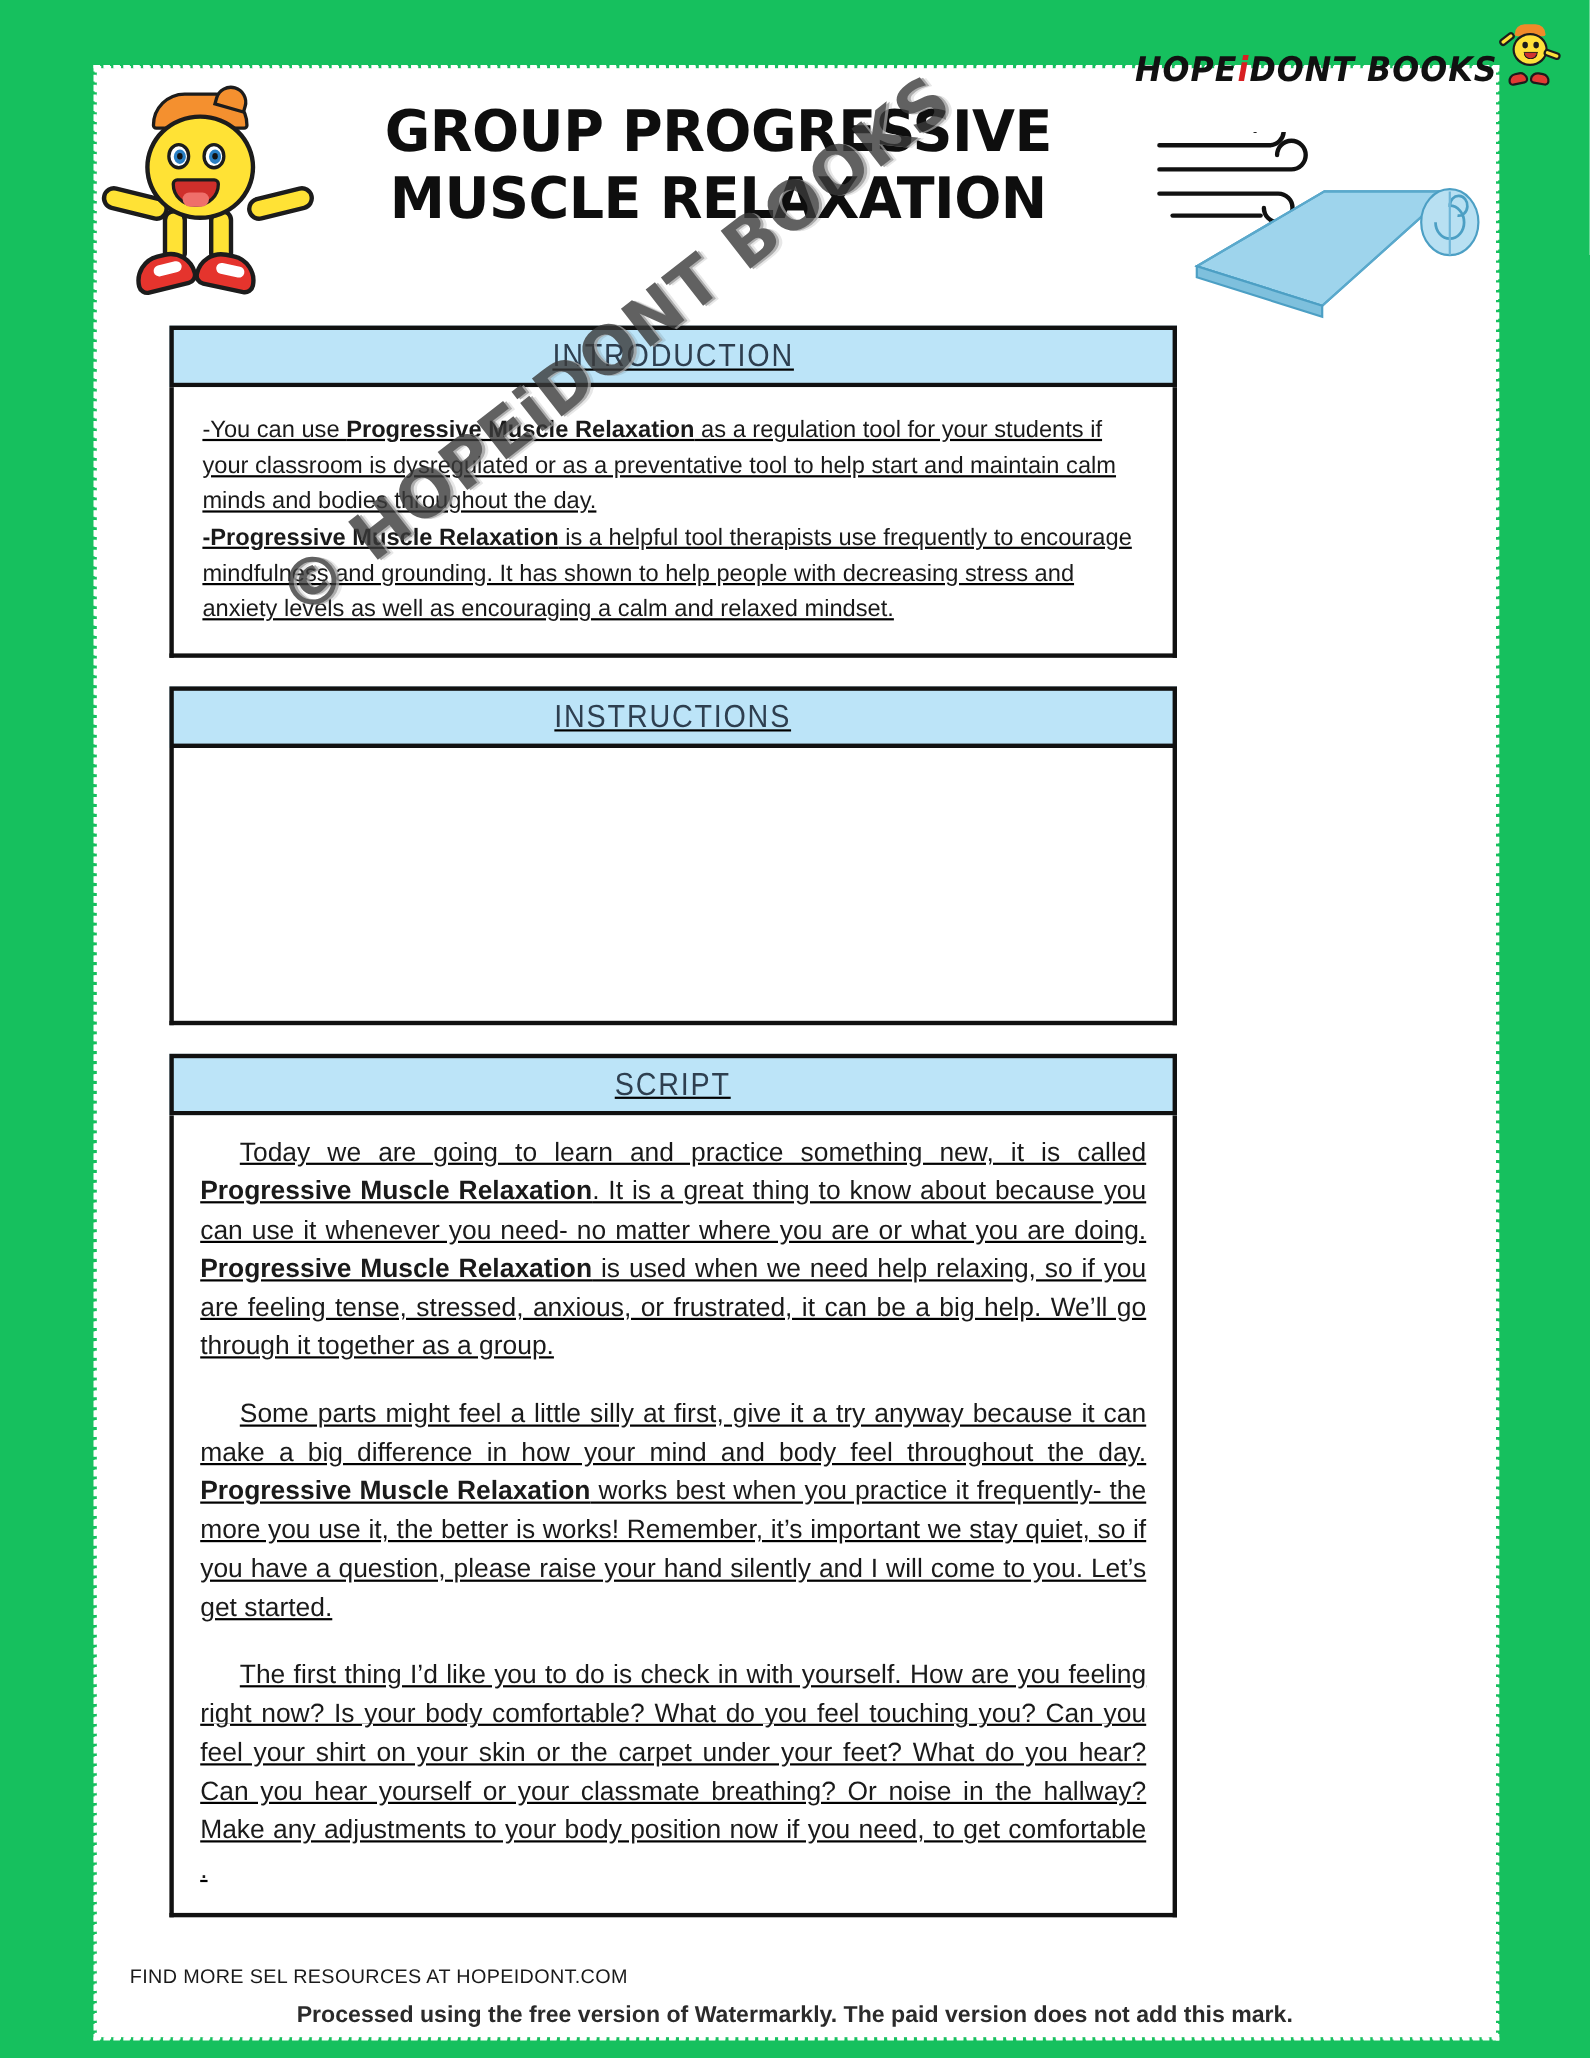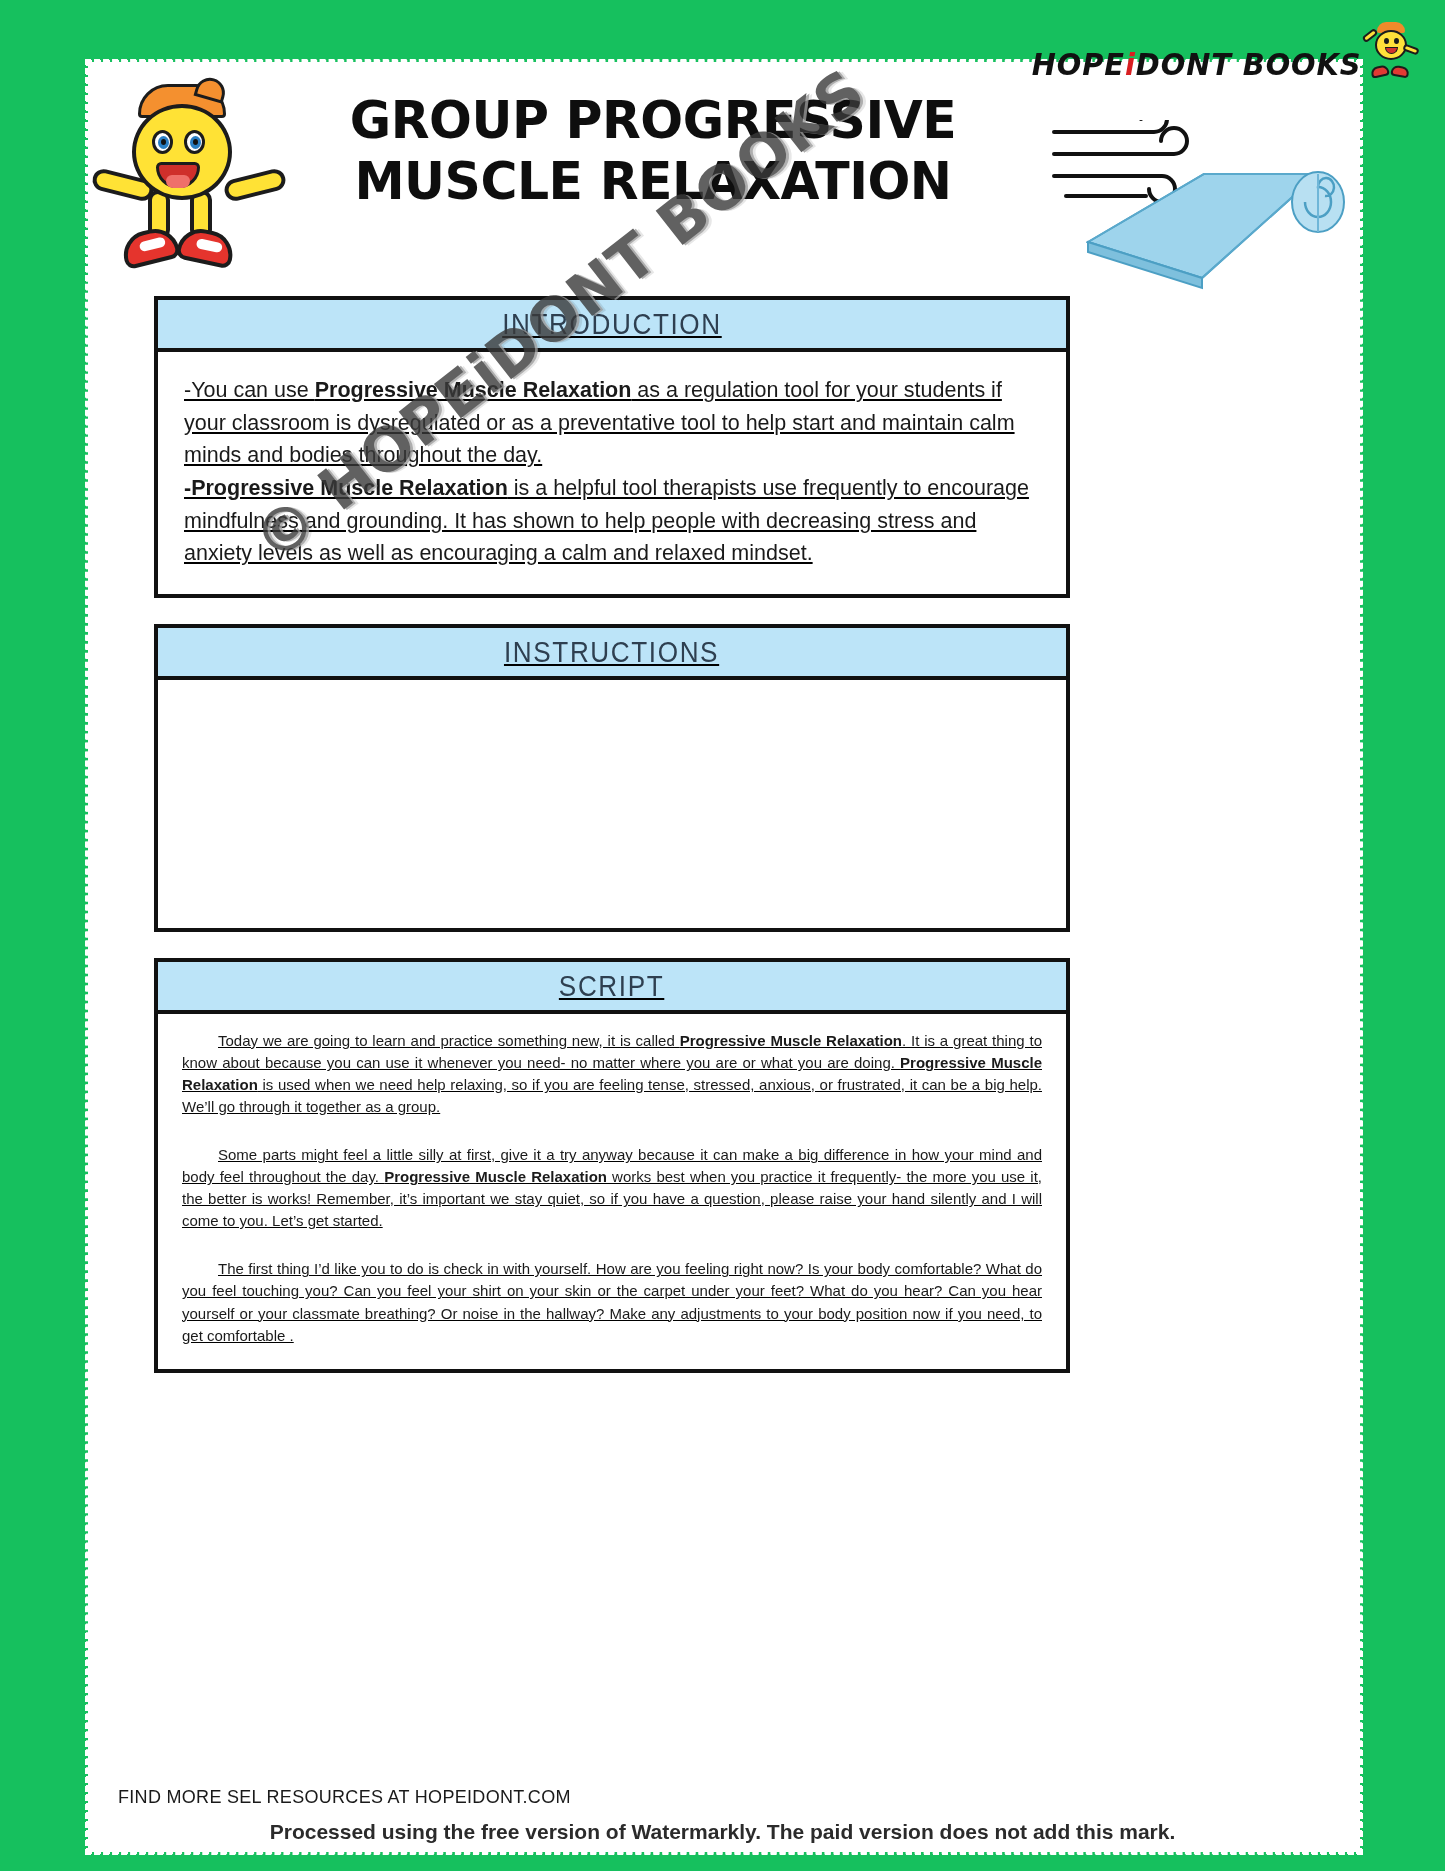--- a/index.html
+++ b/index.html
@@ -274,21 +274,21 @@
     font-size: 21.5px;
     line-height: 1.48;
     text-align: center;
   }
   #instr-line-3 { margin-top: 42px; }
 
   
   #script-body { padding: 16px 24px 22px 24px; }
   #script-body p {
     text-align: justify;
-    font-size: 15px;
+    font-size: 24px;
     line-height: 1.47;
     text-indent: 36px;
   }
   #script-body p + p { margin-top: 26px; }
 
   
   #footer-note {
     position: absolute;
     left: 30px;
     bottom: 44px;

